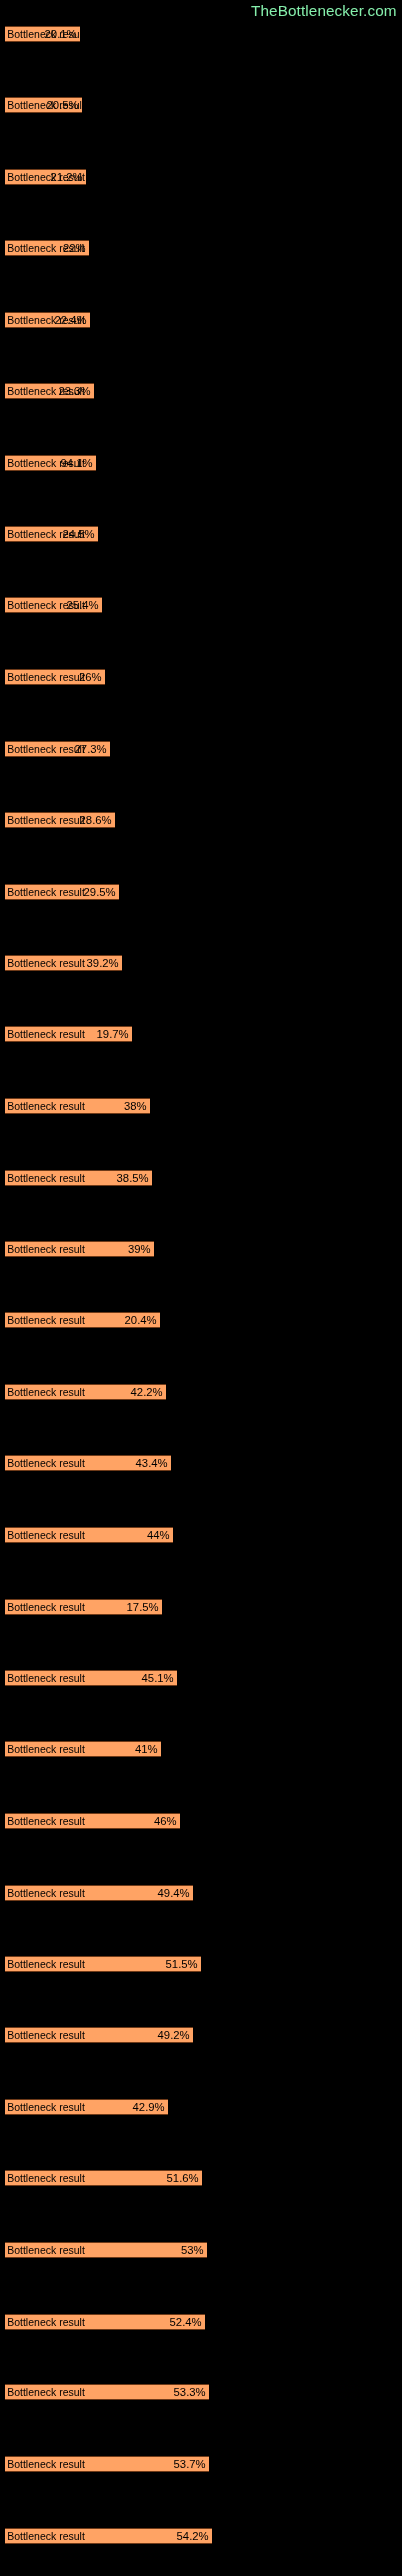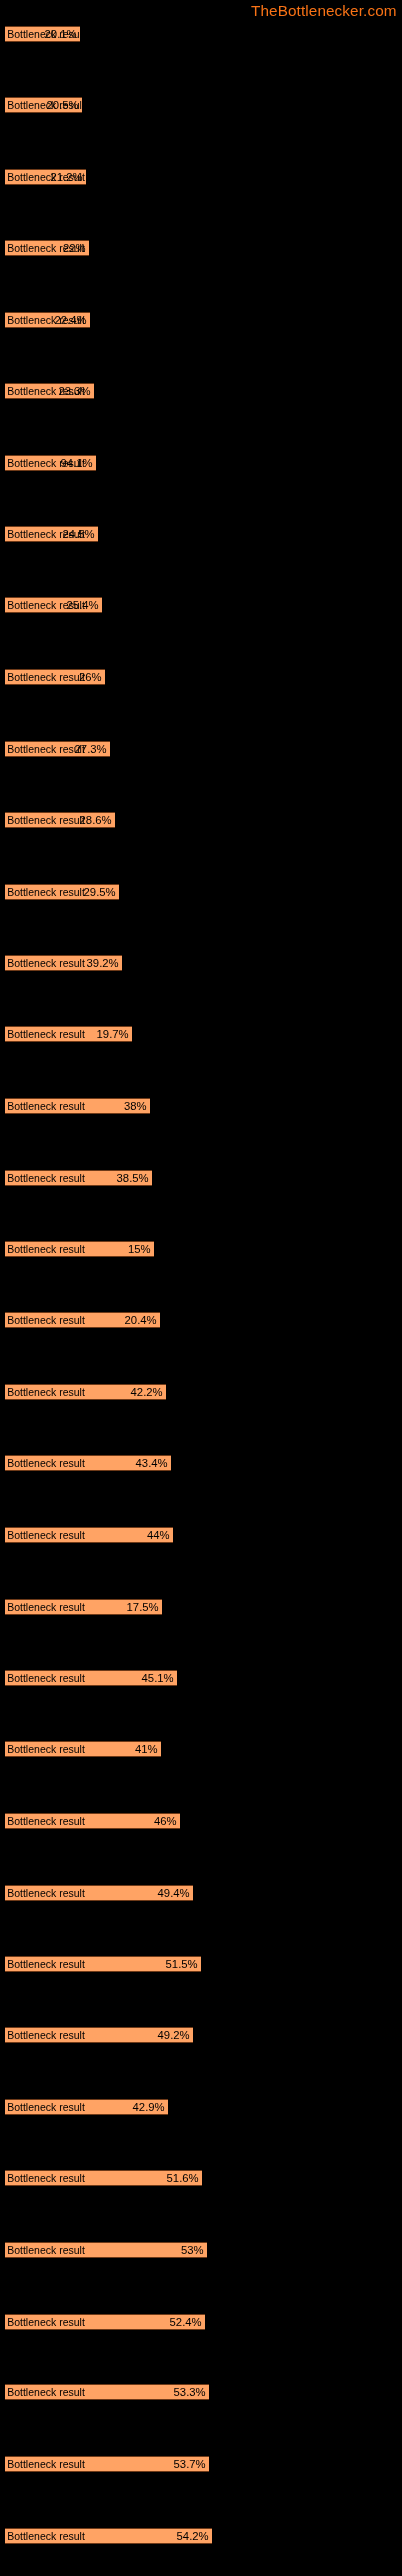--- a/index.html
+++ b/index.html
@@ -24,21 +24,21 @@
     background: #000000;
   }
 
   
   .watermark {
     position: absolute;
     top: 0px;
     right: 6.4px;
     font-size: 15.3px;
     line-height: 21px;
-    color: #f97316;
+    color: #86efac;
     letter-spacing: 0.1px;
     white-space: nowrap;
     user-select: none;
   }
 
   
   .plot {
     position: absolute;
     left: 0;
     top: 0;
@@ -191,21 +191,21 @@
       </div>
       <div class="bar-row" style="top: 1170px; width: 147px;">
         <div class="bar" style="width: 147px; background: rgb(255, 163, 100); border-top-color: rgb(110, 58, 24); border-bottom-color: rgb(110, 58, 24);">
           <span class="bar-label">Bottleneck result</span>
           <span class="bar-value">38.5%</span>
         </div>
       </div>
       <div class="bar-row" style="top: 1241px; width: 149px;">
         <div class="bar" style="width: 149px; background: rgb(255, 163, 100); border-top-color: rgb(110, 58, 24); border-bottom-color: rgb(110, 58, 24);">
           <span class="bar-label">Bottleneck result</span>
-          <span class="bar-value">15%</span>
+          <span class="bar-value">39%</span>
         </div>
       </div>
       <div class="bar-row" style="top: 1312px; width: 155px;">
         <div class="bar" style="width: 155px; background: rgb(255, 163, 100); border-top-color: rgb(110, 58, 24); border-bottom-color: rgb(110, 58, 24);">
           <span class="bar-label">Bottleneck result</span>
           <span class="bar-value">20.4%</span>
         </div>
       </div>
       <div class="bar-row" style="top: 1384px; width: 161px;">
         <div class="bar" style="width: 161px; background: rgb(255, 163, 100); border-top-color: rgb(110, 58, 24); border-bottom-color: rgb(110, 58, 24);">

